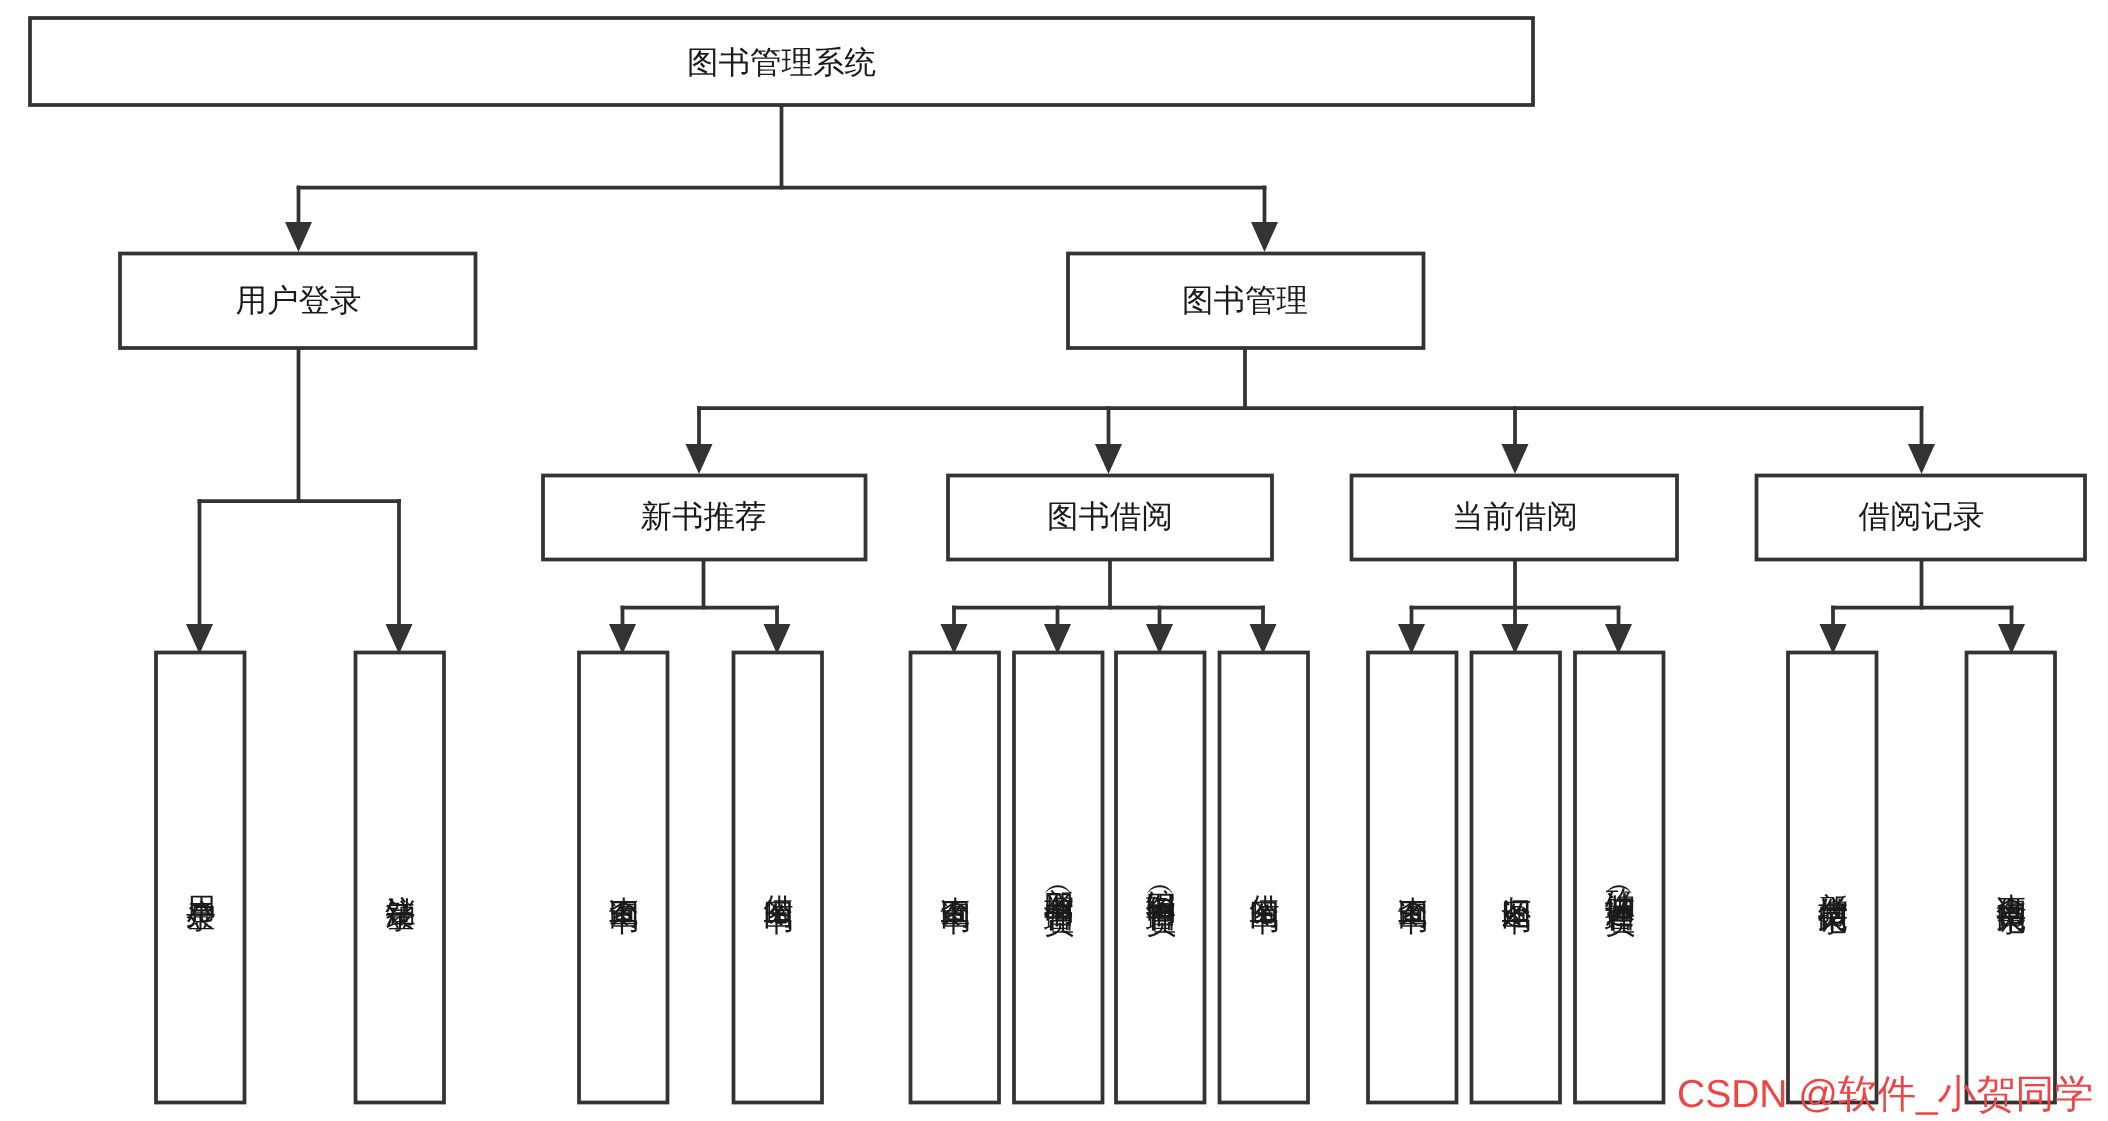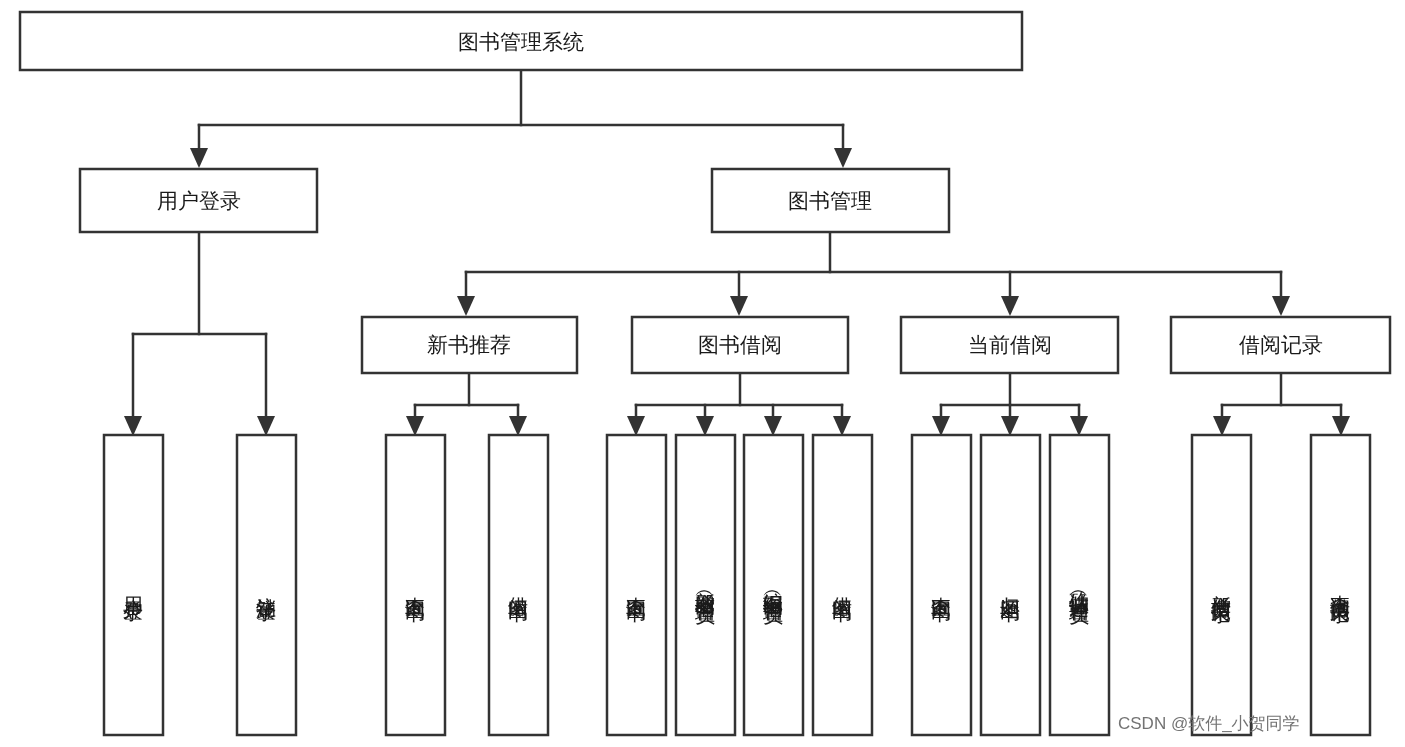--- a/index.html
+++ b/index.html
@@ -61,22 +61,22 @@
     display: flex;
     align-items: center;
     justify-content: center;
     text-align: center;
     white-space: nowrap;
     pointer-events: none;
   }
   .watermark {
     position: absolute;
     font-family: "Liberation Sans", "DejaVu Sans", sans-serif;
-    font-size: 17px;
-    color: #737373;
+    font-size: 26px;
+    color: #ef4444;
     white-space: nowrap;
     left: 1118px;
     top: 712px;
   }
 </style>
 </head>
 <body>
 
 <div id="diagram-root">
 

